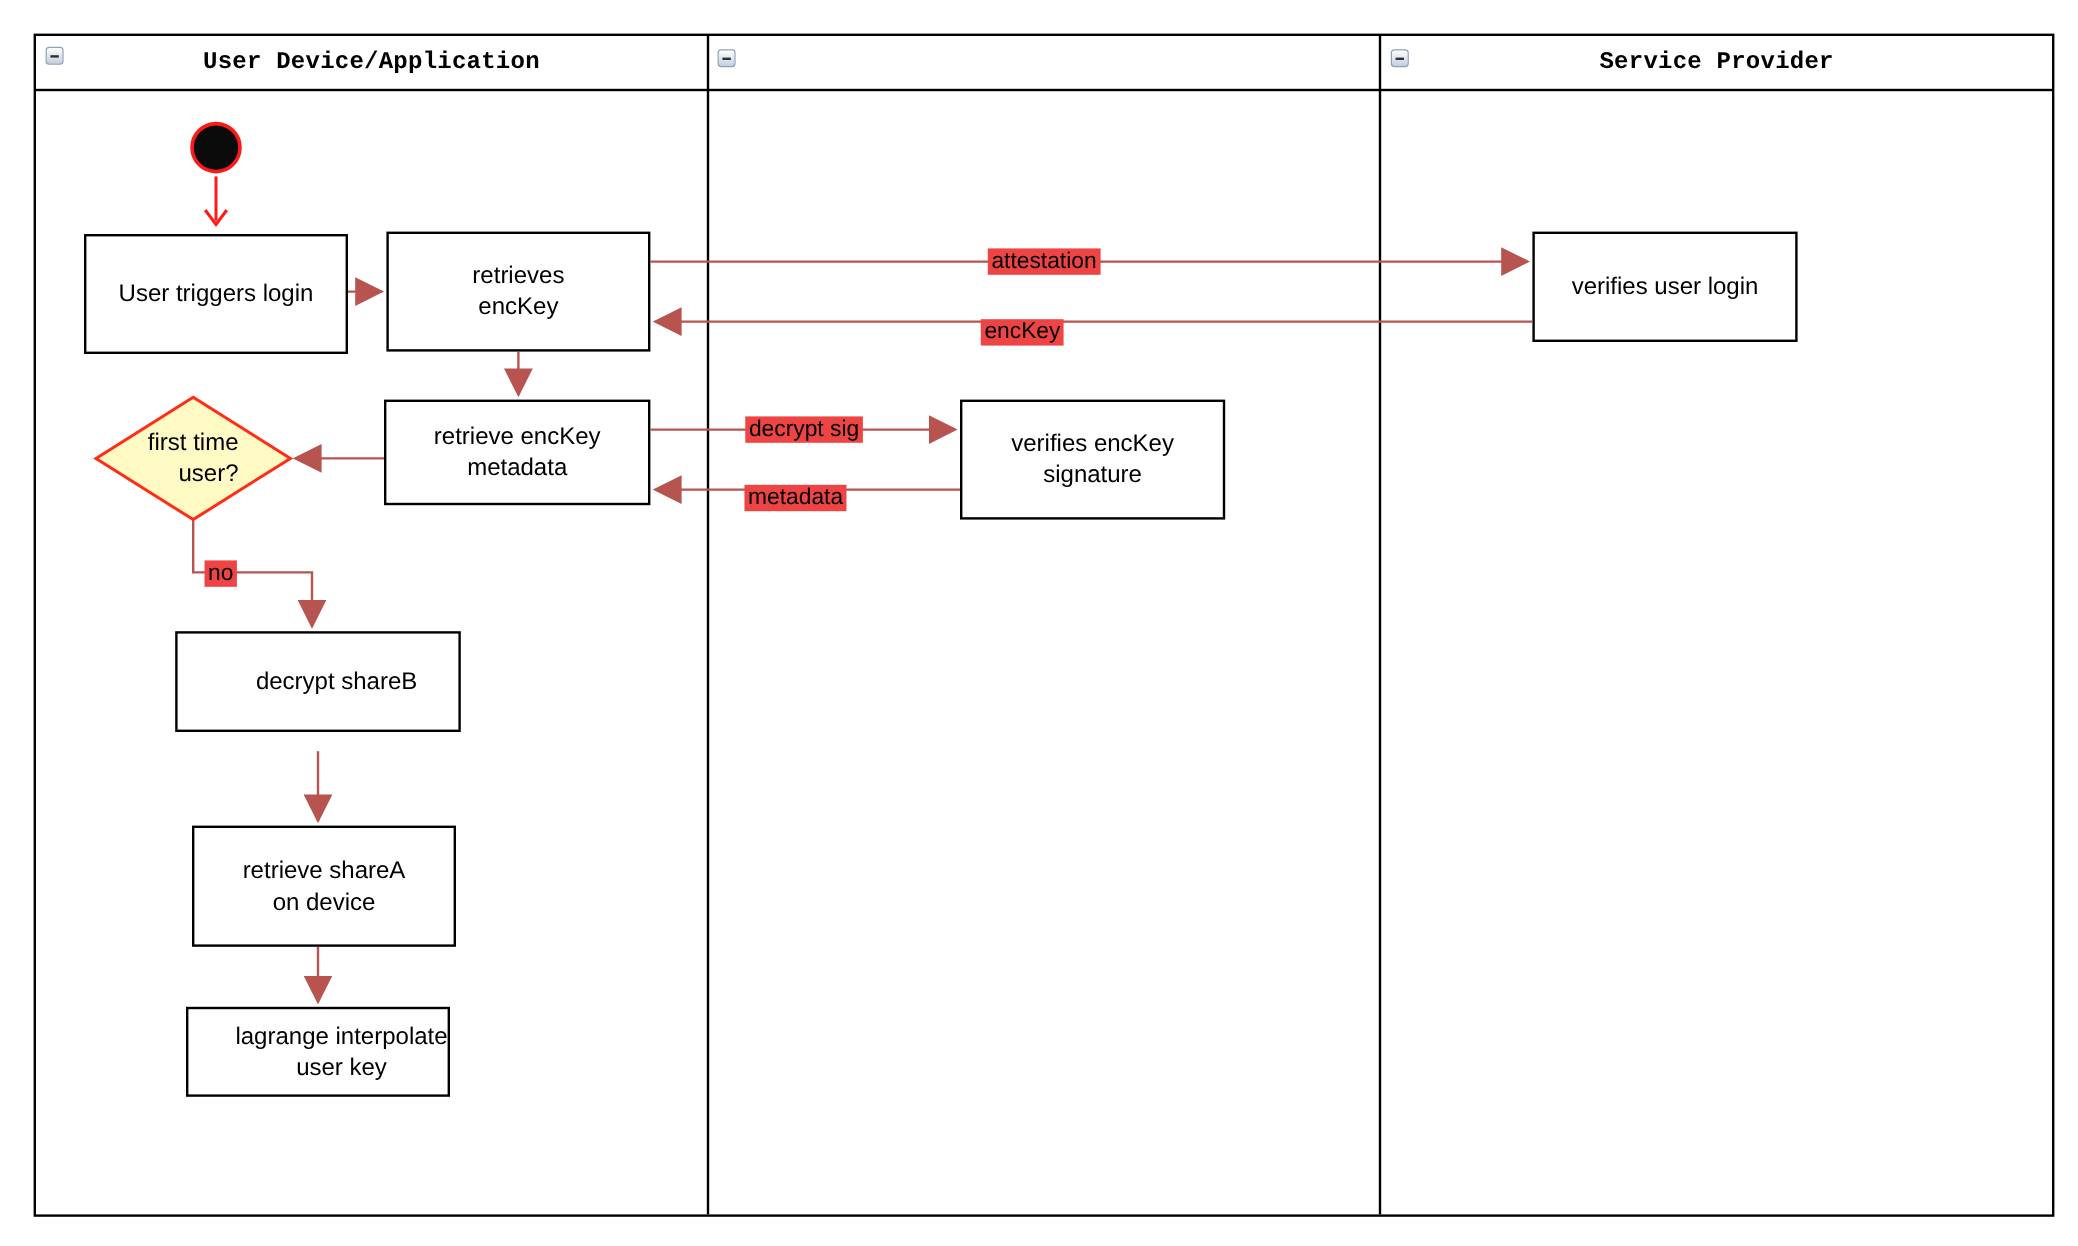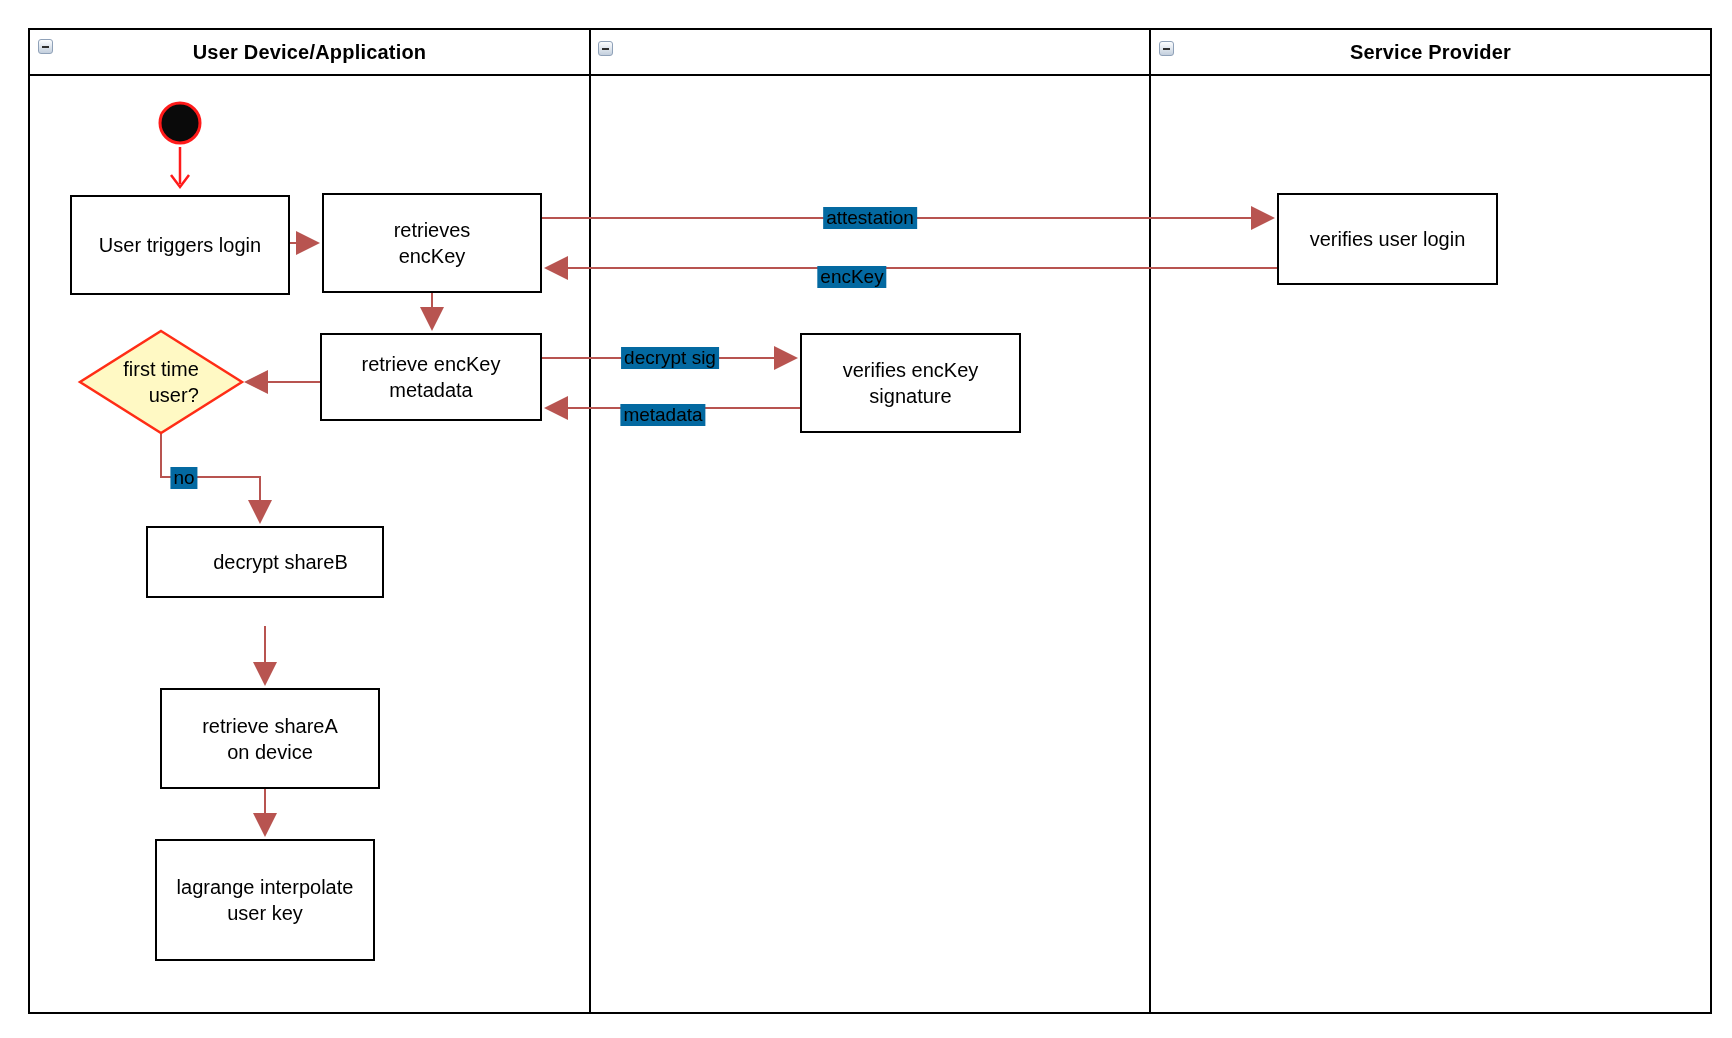--- a/index.html
+++ b/index.html
@@ -3,21 +3,21 @@
 <meta charset="utf-8">
 <style>
   html,body{margin:0;padding:0;background:#ffffff;}
   .canvas{
     position:relative;width:1732px;height:1038px;background:#ffffff;
     font-family:"Liberation Sans",sans-serif;color:var(--text-color,#000);
     overflow:hidden;
   }
   .pool{
     position:absolute;left:28px;top:28px;width:1684px;height:986px;
-    border:2px solid var(--frame-border,#000);box-sizing:border-box;background:#fff;
+    border:2px solid var(--frame-border,#000);box-sizing:border-box;background:#fff;font-family:Liberation Mono, monospace;
   }
   .divider{position:absolute;top:0;bottom:0;width:2px;background:var(--frame-border,#000);}
   .divider.d1{left:559px;}
   .divider.d2{left:1119px;}
   .header-line{position:absolute;left:0;right:0;top:44px;height:2px;background:var(--frame-border,#000);}
   .lane-title{
     position:absolute;top:0;height:44px;display:flex;align-items:center;justify-content:center;
     font-weight:bold;font-size:20px;letter-spacing:.2px;
   }
   .lane-title.t1{left:0;width:559px;}
@@ -40,25 +40,25 @@
   .node{
     position:absolute;box-sizing:border-box;border:2px solid var(--shape-border,#000);
     background:var(--shape-fill,#fff);display:flex;align-items:center;justify-content:center;
     text-align:center;font-size:20px;line-height:1.3;white-space:pre-line;
   }
   .n-user-login{left:70px;top:195px;width:220px;height:100px;}
   .n-retrieves-enckey{left:322px;top:193px;width:220px;height:100px;justify-content:center;}
   .n-retrieve-metadata{left:320px;top:333px;width:222px;height:88px;}
   .n-verifies-sig{left:800px;top:333px;width:221px;height:100px;}
   .n-verifies-login{left:1277px;top:193px;width:221px;height:92px;}
-  .n-decrypt-shareb{left:146px;top:526px;width:238px;height:72px;padding-left:31px;}
+  .n-decrypt-shareb{left:146px;top:526px;width:238px;height:84px;padding-left:31px;}
   .n-retrieve-sharea{left:160px;top:688px;width:220px;height:101px;}
-  .n-lagrange{left:155px;top:839px;width:220px;height:122px;}
+  .n-lagrange{left:155px;top:839px;width:220px;height:75px;justify-content:flex-end;}
   .edge-label{
-    position:absolute;transform:translate(-50%,-50%);background:#0369a1;
+    position:absolute;transform:translate(-50%,-50%);background:#ef4444;
     padding:0 3px;font-size:19px;white-space:nowrap;
   }
   .l-attestation{left:870px;top:218px;}
   .l-enckey{left:852px;top:277px;}
   .l-enckey-sig{left:670px;top:358px;}
   .l-metadata{left:663px;top:415px;}
   .l-no{left:184px;top:478px;}
   .decision-label{
     position:absolute;left:161px;top:382px;transform:translate(-50%,-50%);
     font-size:20px;line-height:1.3;text-align:right;white-space:pre-line;

